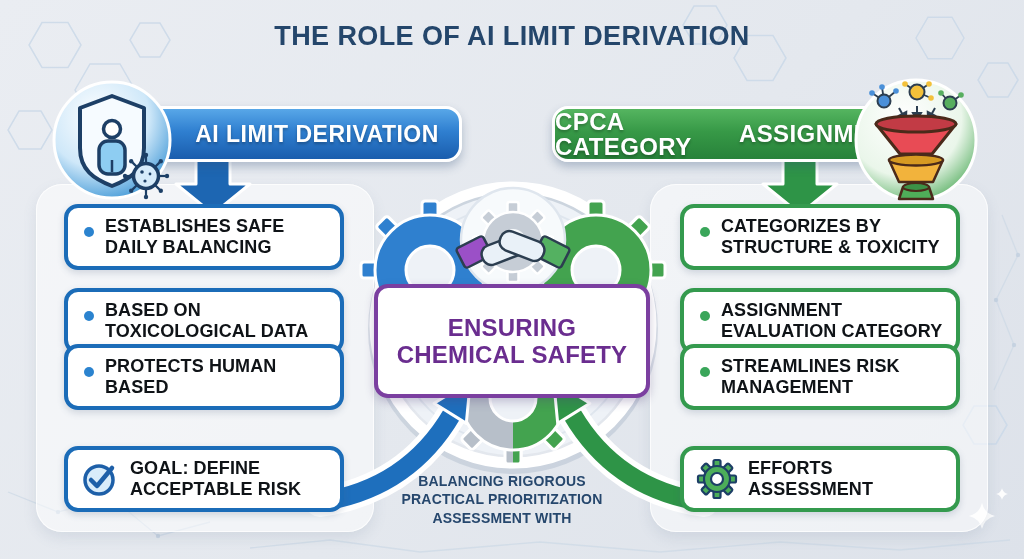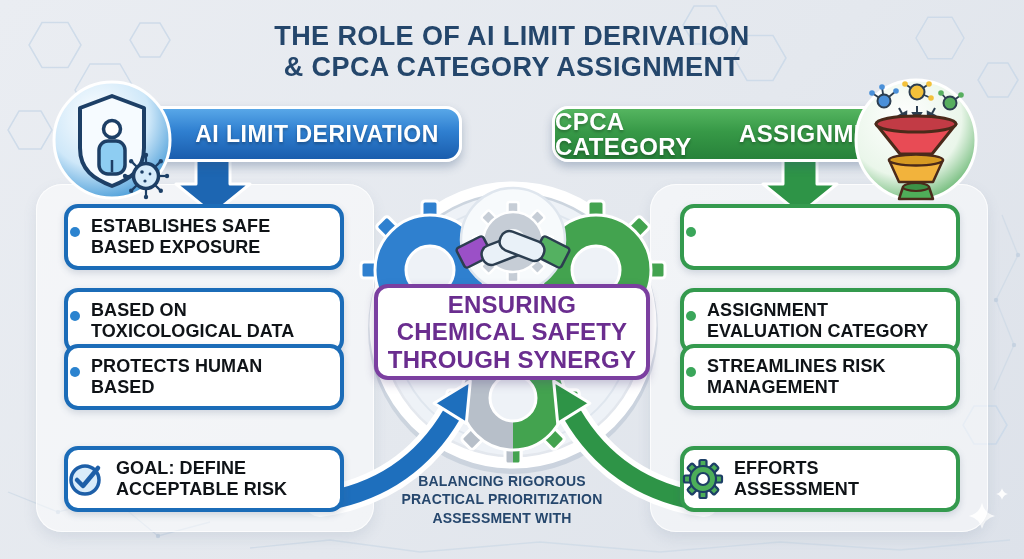--- a/index.html
+++ b/index.html
@@ -12,37 +12,37 @@
   svg.layer { position:absolute; left:0; top:0; width:1024px; height:559px; pointer-events:none; }
   .bg-layer { z-index:0; }
   .panel { position:absolute; background:rgba(255,255,255,.5); border-radius:26px; z-index:1;
            box-shadow:0 6px 14px rgba(100,120,150,.14), inset 0 0 0 1px rgba(255,255,255,.75); }
   .panel-left  { left:36px;  top:184px; width:338px; height:348px; }
   .panel-right { left:650px; top:184px; width:338px; height:348px; }
   .title { position:absolute; left:0; right:0; top:14px; z-index:2; text-align:center;
            font-size:27px; font-weight:bold; color:#24466b; line-height:1.14; letter-spacing:.4px;margin-top:7px; }
   .center-layer { z-index:3; }
   .arrows-layer { z-index:4; }
-  .center-box { position:absolute; left:374px; top:284px; width:276px; height:96px; z-index:5;
+  .center-box { position:absolute; left:374px; top:284px; width:276px; height:114px; z-index:5;
                 background:#fff; border:4px solid #7b3fa0; border-radius:14px;
                 display:flex; flex-direction:column; align-items:center; justify-content:center;
                 color:#6a2d8f; font-size:24px; font-weight:bold; line-height:1.14; letter-spacing:.2px;
                 box-shadow:0 4px 10px rgba(80,60,120,.28); }
   .banner { position:absolute; top:106px; height:56px; z-index:6; border:3px solid #fff;
             display:flex; align-items:center; justify-content:center; color:#fff; font-weight:bold;
             text-shadow:0 2px 3px rgba(0,0,0,.28); box-shadow:0 5px 10px rgba(50,80,120,.3); }
   .banner-blue  { left:100px; width:362px; padding-left:72px; font-size:23px; letter-spacing:.5px;
                   border-radius:10px 16px 16px 10px;
                   background:linear-gradient(180deg,#58a7e8 0%,#2f7fd0 45%,#1a5dad 100%);text-align:right; }
   .banner-green { left:552px; width:388px; padding-right:34px; font-size:24px; letter-spacing:.4px;
                   flex-direction:row; line-height:1.06;
                   border-radius:16px 10px 10px 16px;
                   background:linear-gradient(180deg,#55b560 0%,#379947 45%,#27823a 100%); }
   .card { position:absolute; width:280px; height:66px; z-index:8; background:#fff;
-          border-radius:14px; display:flex; align-items:center; padding:6px 8px 6px 2px;
+          border-radius:14px; display:flex; align-items:center; padding:6px 8px 6px 16px;
           box-shadow:0 3px 7px rgba(70,90,120,.2); }
   .card-blue  { left:64px;  border:4px solid #1b6cb8; }
   .card-green { left:680px; border:4px solid #349a4e; }
   .row1 { top:204px; } .row2 { top:288px; } .row3 { top:344px; } .row4 { top:446px; }
   .card-text { font-size:18px; font-weight:bold; color:#0f1317; line-height:1.18; letter-spacing:.1px; }
   .dot { width:10px; height:10px; border-radius:50%; margin-right:11px; flex:0 0 auto;
          align-self:flex-start; margin-top:13px; }
   .dot-blue  { background:#2b83cf; }
   .dot-green { background:#3aa65a; }
   .goal-icon { flex:0 0 auto; margin-right:10px; margin-left:-4px; }
@@ -84,21 +84,20 @@
       <path d="M0,-13 Q2.5,-2.5 13,0 Q2.5,2.5 0,13 Q-2.5,2.5 -13,0 Q-2.5,-2.5 0,-13" transform="translate(982,516)"></path>
       <path d="M0,-13 Q2.5,-2.5 13,0 Q2.5,2.5 0,13 Q-2.5,2.5 -13,0 Q-2.5,-2.5 0,-13" transform="translate(1002,494) scale(0.45)"></path>
     </g>
   </svg>
 
   <div class="panel panel-left"></div>
   <div class="panel panel-right"></div>
 
   <div class="title">
     <div>THE ROLE OF AI LIMIT DERIVATION</div>
-    <div>&amp; CPCA CATEGORY ASSIGNMENT</div>
   </div>
 
   <svg class="layer center-layer">
     <defs>
       <g id="gear55" stroke="#fff" stroke-width="3">
         <rect x="-8" y="-69" width="16" height="18" rx="3"></rect>
         <rect x="-8" y="-69" width="16" height="18" rx="3" transform="rotate(45)"></rect>
         <rect x="-8" y="-69" width="16" height="18" rx="3" transform="rotate(90)"></rect>
         <rect x="-8" y="-69" width="16" height="18" rx="3" transform="rotate(135)"></rect>
         <rect x="-8" y="-69" width="16" height="18" rx="3" transform="rotate(180)"></rect>
@@ -183,36 +182,35 @@
     <g>
       <path d="M 704,502 Q 616,489 572,414" stroke="#ffffff" stroke-width="30" fill="none" stroke-linecap="round"></path>
       <path d="M 704,502 Q 616,489 572,414" stroke="#2e9447" stroke-width="19" fill="none" stroke-linecap="round"></path>
       <polygon points="0,-27 19,11 -19,11" transform="translate(568,404) rotate(-32)" fill="#2e9447" stroke="#fff" stroke-width="3" stroke-linejoin="round"></polygon>
     </g>
   </svg>
 
   <div class="center-box">
     <div>ENSURING</div>
     <div>CHEMICAL SAFETY</div>
-    <div>THROUGH SYNERGY</div>
   </div>
 
   <div class="banner banner-blue">
     <span>AI LIMIT DERIVATION</span>
   </div>
   <div class="banner banner-green">
     <span>CPCA CATEGORY</span>
     <span>ASSIGNMENT</span>
   </div>
 
   <div class="card card-blue row1">
     <span class="dot dot-blue"></span>
     <div class="card-text">
         <div>ESTABLISHES SAFE</div>
-        <div>BASED EXPOSURE</div>
+        <div>DAILY BALANCING</div>
       </div>
   </div>
   <div class="card card-blue row2">
     <span class="dot dot-blue"></span>
     <div class="card-text">
         <div>BASED ON</div>
         <div>TOXICOLOGICAL DATA</div>
       </div>
   </div>
   <div class="card card-blue row3">
@@ -228,20 +226,24 @@
       <path d="M11,21 L17,27 L32,9" stroke="#1d5fa8" stroke-width="4.5" fill="none" stroke-linecap="round" stroke-linejoin="round"></path>
     </svg>
     <div class="card-text">
         <div>GOAL: DEFINE</div>
         <div>ACCEPTABLE RISK</div>
       </div>
   </div>
 
   <div class="card card-green row1">
     <span class="dot dot-green"></span>
+    <div class="card-text">
+        <div>CATEGORIZES BY</div>
+        <div>STRUCTURE &amp; TOXICITY</div>
+      </div>
   </div>
   <div class="card card-green row2">
     <span class="dot dot-green"></span>
     <div class="card-text">
         <div>ASSIGNMENT</div>
         <div>EVALUATION CATEGORY</div>
       </div>
   </div>
   <div class="card card-green row3">
     <span class="dot dot-green"></span>

